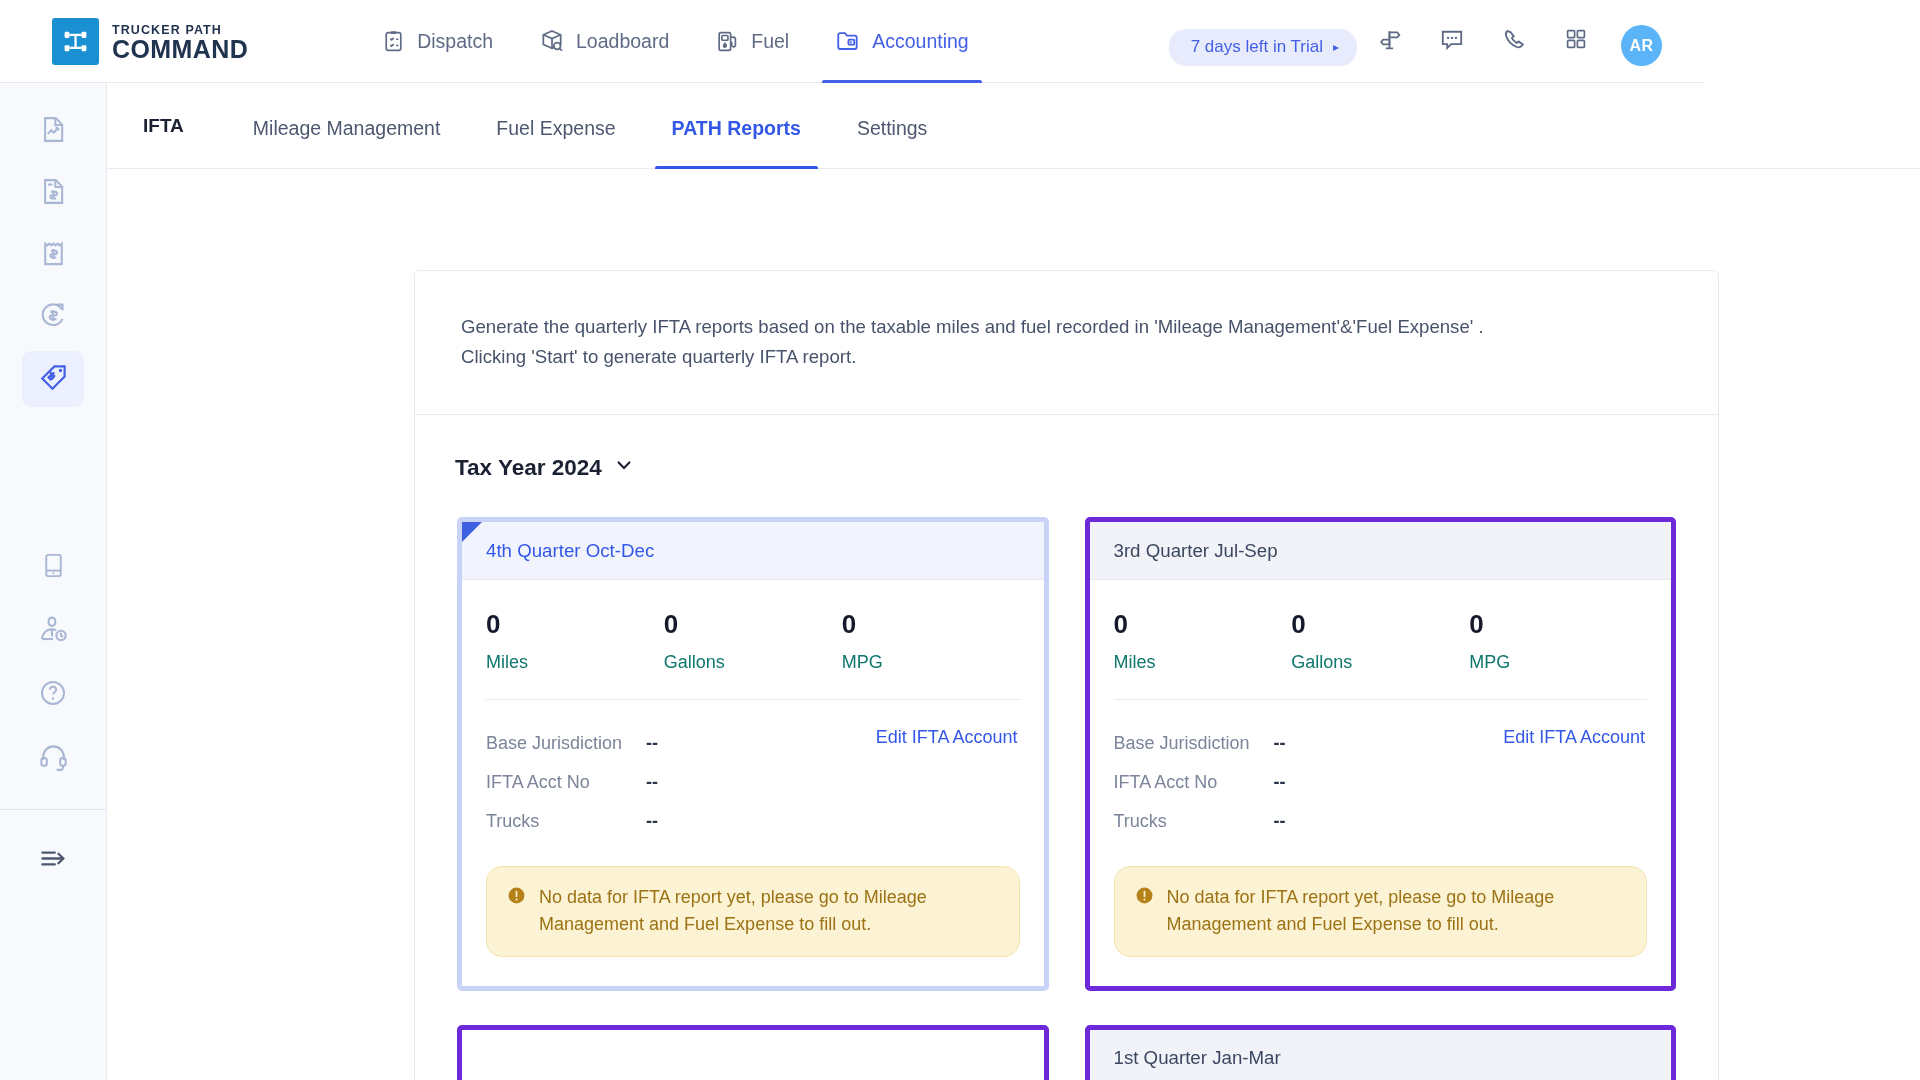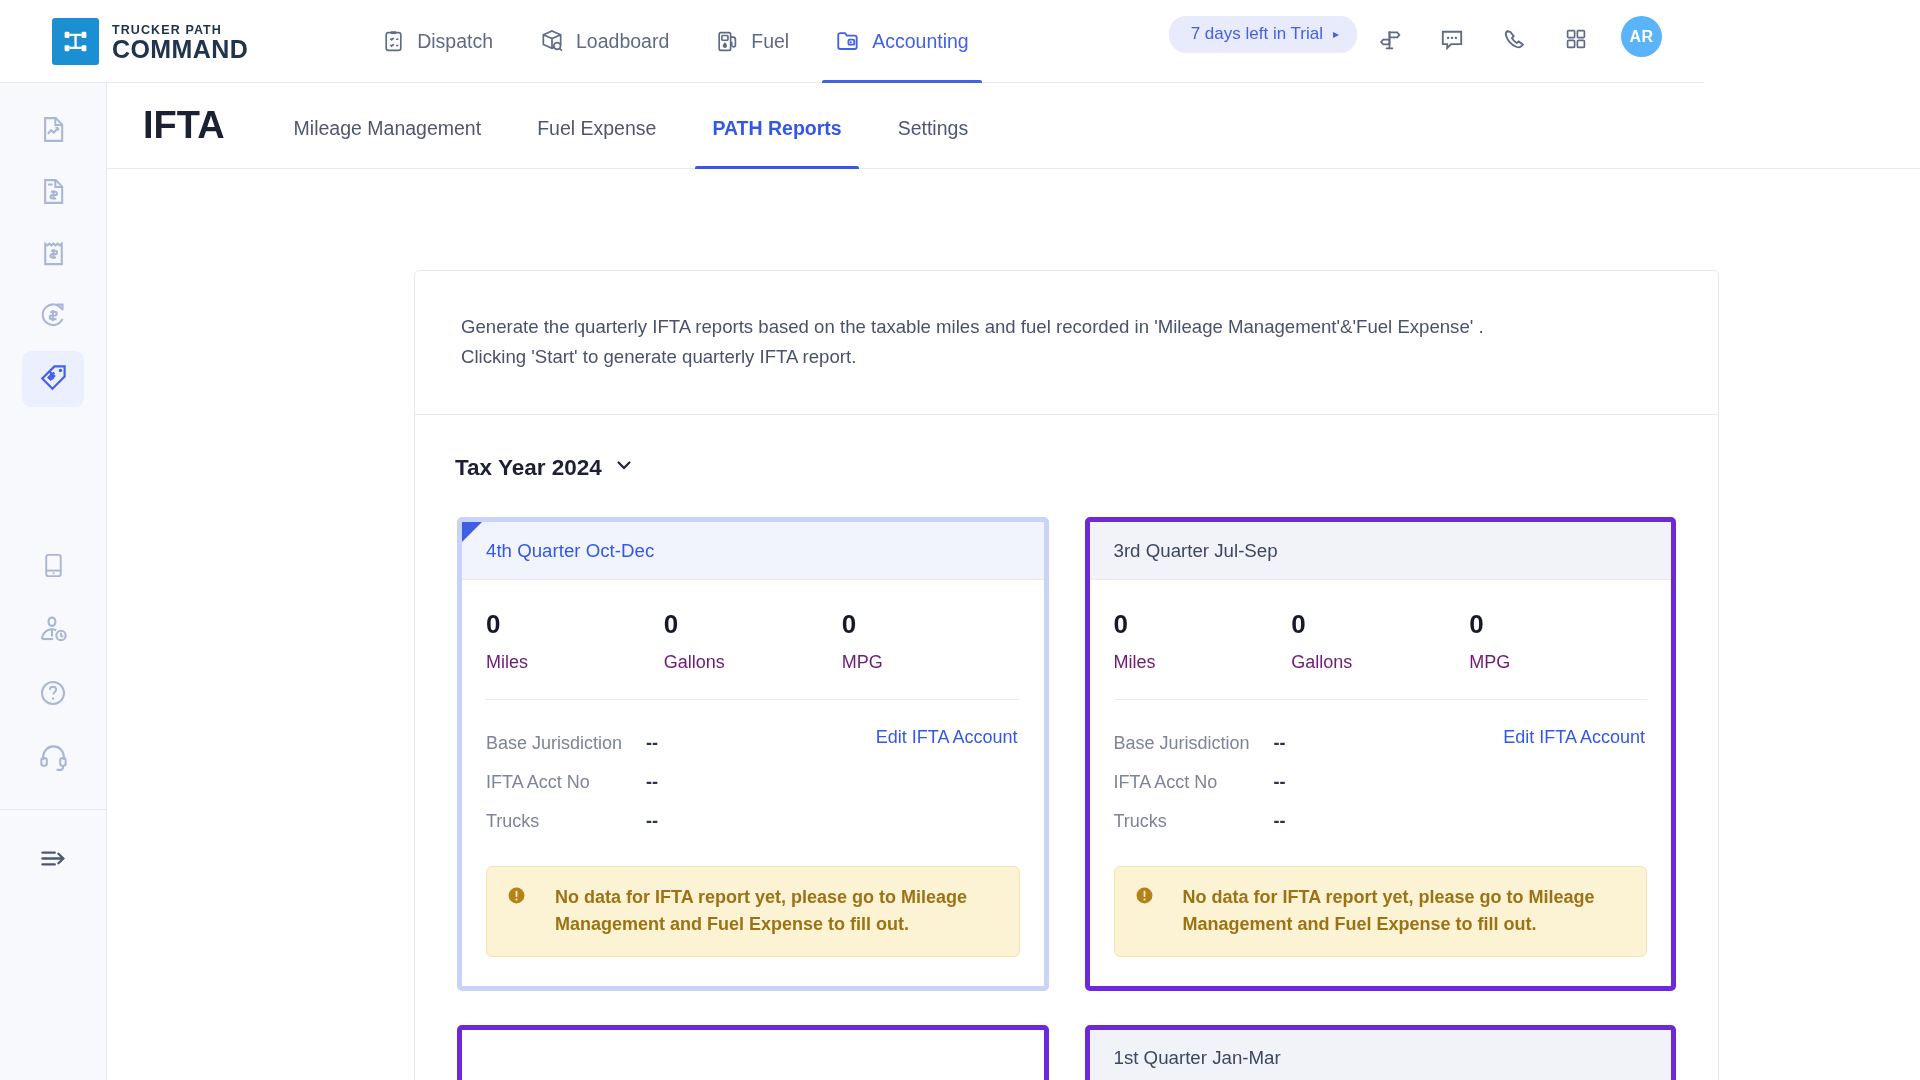--- a/index.html
+++ b/index.html
@@ -42,21 +42,21 @@
   }
   .navitem.active { color: #4460e6; }
   .navitem.active::after {
     content: ""; position: absolute; left: 10px; right: 10px; bottom: 0;
     height: 3px; background: #4460e6; border-radius: 2px 2px 0 0;
   }
   .navitem svg { display: block; }
 
   .topright {
     margin-left: auto; margin-right: 42px;
-    display: flex; align-items: flex-start; gap: 4px;
+    display: flex; align-items: flex-end; gap: 4px;
   }
   .trial-pill {
     background: #e7ebfb; color: #4460e6;
     font-size: 17px; border-radius: 17px;
     padding: 8px 18px 9px 22px;
     display: flex; align-items: center; gap: 10px;
     cursor: pointer; white-space: nowrap;
   }
   .trial-pill .caret { font-size: 12px; line-height: 1; }
   .iconbtn {
@@ -87,21 +87,21 @@
   
   .body-area {
     position: absolute; top: 83px; left: 107px;
     width: 1813px; height: 997px; background: #ffffff;
   }
   .tabrow {
     height: 86px; display: flex; align-items: center;
     border-bottom: 1px solid #e8eaef; padding-left: 36px;
   }
   .page-title {
-    font-size: 38px; font-weight: 700; color: #1b2133; margin-right: 52px;
+    font-size: 19px; font-weight: 700; color: #1b2133; margin-right: 52px;
   }
   .tab {
     font-size: 19.5px; color: #4d5870;
     padding: 34px 17px 29px; margin-right: 22px;
     position: relative; cursor: pointer; white-space: nowrap;
   }
   .tab.active { color: #3358e8; font-weight: 700; }
   .tab.active::after {
     content: ""; position: absolute; left: 0; right: 0; bottom: -1px;
     height: 3.5px; background: #3358e8; border-radius: 2px 2px 0 0;
@@ -148,36 +148,36 @@
     position: absolute; top: 0; left: 0;
     width: 0; height: 0;
     border-top: 20px solid #3f5fe0;
     border-right: 20px solid transparent;
     z-index: 3;
   }
   .qbody { padding: 28px 24px 0; }
   .stats { display: flex; padding-bottom: 26px; }
   .stat { width: 200px; }
   .stat-val { font-size: 26px; font-weight: 700; color: #15192b; line-height: 1.25; }
-  .stat-lbl { font-size: 18px; color: #701a75; margin-top: 11px; }
+  .stat-lbl { font-size: 18px; color: #0f766e; margin-top: 11px; }
   .hr { height: 1px; background: #e8eaef; }
   .kv-wrap { position: relative; padding: 24px 0 4px; }
   .kv { display: flex; align-items: center; height: 39px; font-size: 18px; }
   .kv .k { color: #7b8499; width: 160px; }
   .kv .v { color: #2a3448; font-weight: 700; }
   .editlink {
     position: absolute; right: 2px; top: 27px;
     color: #3358e8; font-size: 18px; cursor: pointer;
   }
   .warn {
     margin: 21px 0 29px;
-    background: #fcf2d4; border: 1px solid #f4e3ae; border-radius: 6px;
+    background: #fcf2d4; border: 1px solid #f4e3ae; border-radius: 16px;
     padding: 17px 20px 18px 20px;
-    display: flex; gap: 29px;
-    color: #9c7314; font-size: 18px; line-height: 1.5; font-weight: bold;
+    display: flex; gap: 13px;
+    color: #9c7314; font-size: 18px; line-height: 1.5;
   }
   .warn .wi { flex: none; margin-top: 2px; }
 </style>
 </head>
 <body>
 
 <div class="topbar">
 
   <div class="brand">
     <span class="brand-mark">

